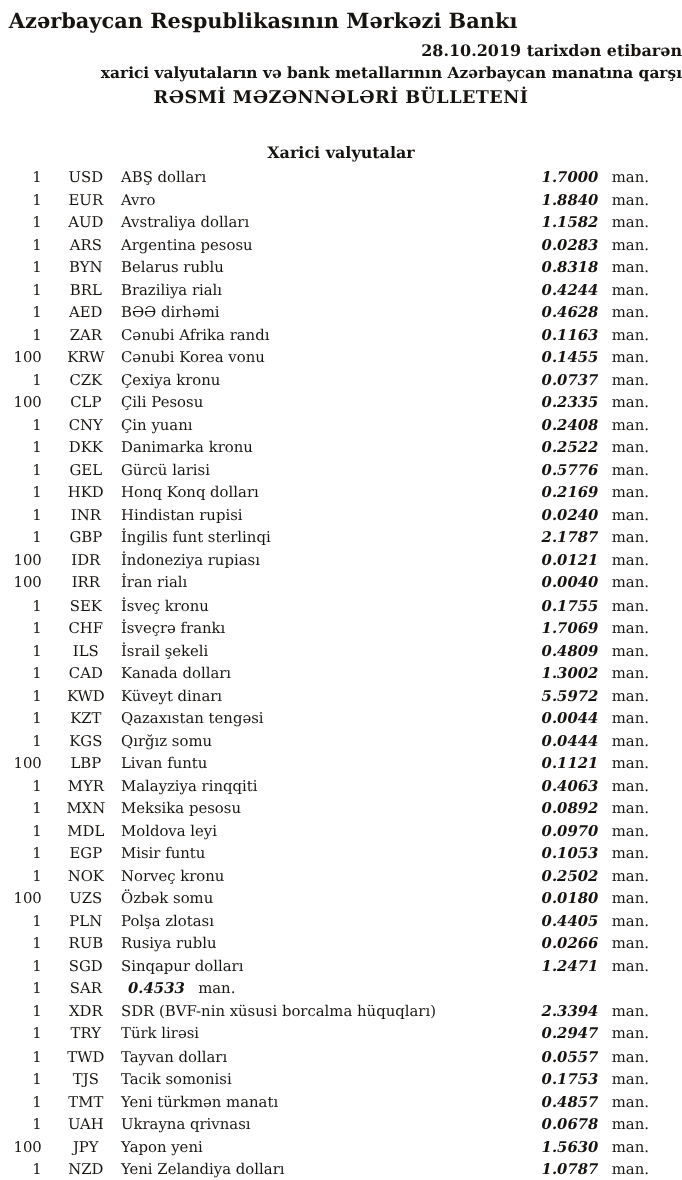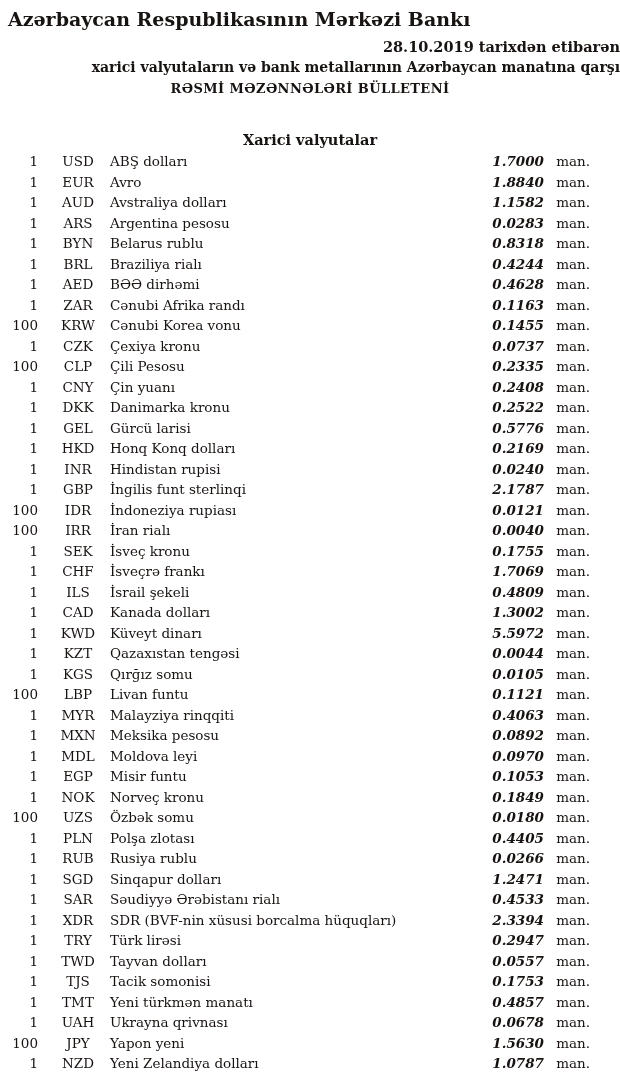--- a/index.html
+++ b/index.html
@@ -21,21 +21,21 @@
   .date-line {
     margin-top: 3px;
     font-size: 14.5px; line-height: 21px;
     font-weight: bold; text-align: right;
   }
   .subtitle {
     font-size: 14px; line-height: 21px;
     font-weight: bold; text-align: right;
   }
   .bulletin-title {
-    font-size: 13px; line-height: 21px;
+    font-size: 16px; line-height: 21px;
     font-weight: bold; text-align: center;
     letter-spacing: 0.4px;
   }
   .section-title {
     margin-top: 31px;
     font-size: 14.5px; line-height: 20px;
     font-weight: bold; text-align: center;
   }
 
   .rates-table { margin-top: 1px; padding: 0 30px 0 12px; }
@@ -259,21 +259,21 @@
     <span class="c-code">KZT</span>
     <span class="c-name">Qazaxıstan tengəsi</span>
     <span class="c-rate">0.0044</span>
     <span class="c-unit">man.</span>
   </div>
 
   <div class="c-row">
     <span class="c-qty">1</span>
     <span class="c-code">KGS</span>
     <span class="c-name">Qırğız somu</span>
-    <span class="c-rate">0.0105</span>
+    <span class="c-rate">0.0444</span>
     <span class="c-unit">man.</span>
   </div>
 
   <div class="c-row">
     <span class="c-qty">100</span>
     <span class="c-code">LBP</span>
     <span class="c-name">Livan funtu</span>
     <span class="c-rate">0.1121</span>
     <span class="c-unit">man.</span>
   </div>
@@ -307,21 +307,21 @@
     <span class="c-code">EGP</span>
     <span class="c-name">Misir funtu</span>
     <span class="c-rate">0.1053</span>
     <span class="c-unit">man.</span>
   </div>
 
   <div class="c-row">
     <span class="c-qty">1</span>
     <span class="c-code">NOK</span>
     <span class="c-name">Norveç kronu</span>
-    <span class="c-rate">0.1849</span>
+    <span class="c-rate">0.2502</span>
     <span class="c-unit">man.</span>
   </div>
 
   <div class="c-row">
     <span class="c-qty">100</span>
     <span class="c-code">UZS</span>
     <span class="c-name">Özbək somu</span>
     <span class="c-rate">0.0180</span>
     <span class="c-unit">man.</span>
   </div>
@@ -346,21 +346,20 @@
     <span class="c-qty">1</span>
     <span class="c-code">SGD</span>
     <span class="c-name">Sinqapur dolları</span>
     <span class="c-rate">1.2471</span>
     <span class="c-unit">man.</span>
   </div>
 
   <div class="c-row">
     <span class="c-qty">1</span>
     <span class="c-code">SAR</span>
-    <span class="c-name">Səudiyyə Ərəbistanı rialı</span>
     <span class="c-rate">0.4533</span>
     <span class="c-unit">man.</span>
   </div>
 
   <div class="c-row">
     <span class="c-qty">1</span>
     <span class="c-code">XDR</span>
     <span class="c-name">SDR (BVF-nin xüsusi borcalma hüquqları)</span>
     <span class="c-rate">2.3394</span>
     <span class="c-unit">man.</span>

